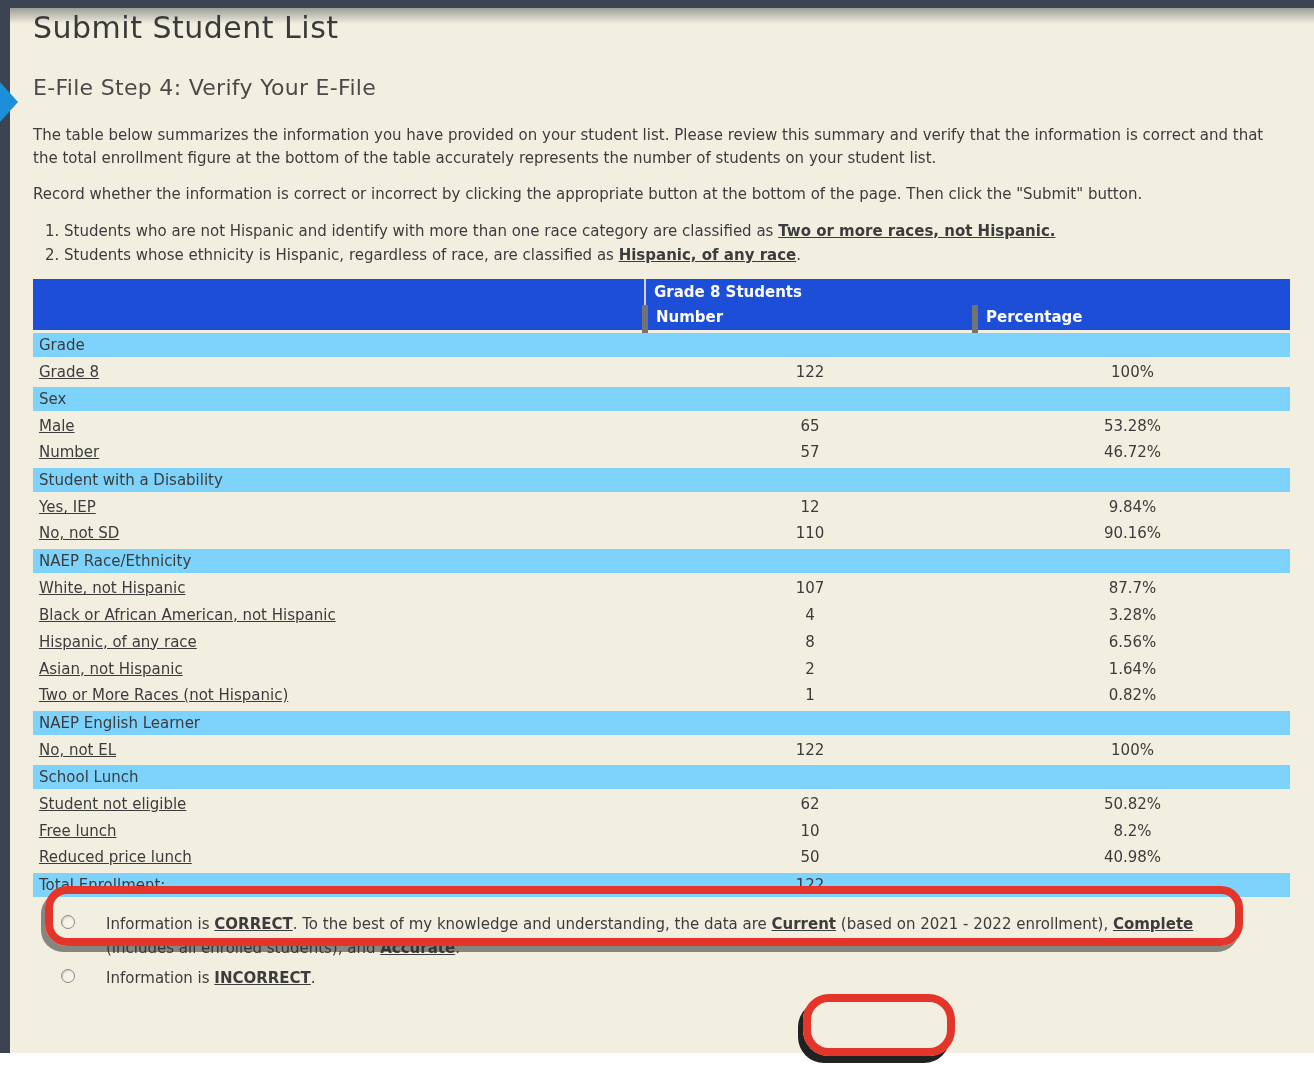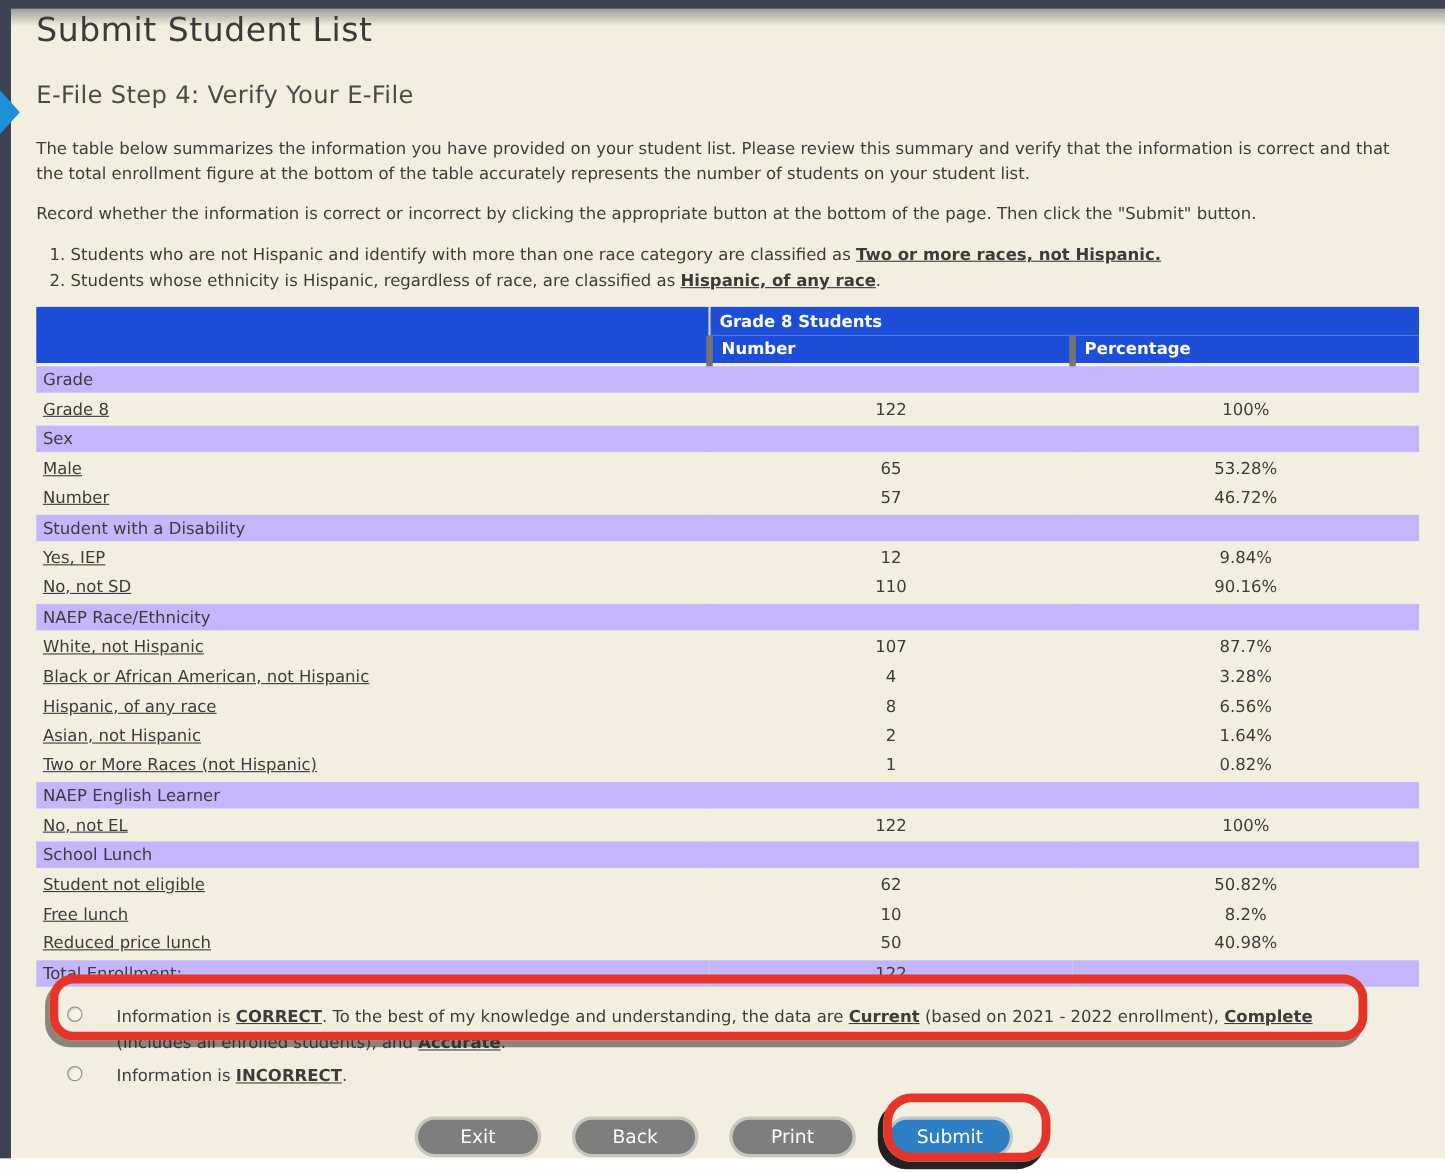--- a/index.html
+++ b/index.html
@@ -30,21 +30,21 @@
   .note-item b, .opt-label b { font-weight:bold;text-decoration:underline; }
 
   table.summary { margin-top:12px; border-collapse:collapse; width:1257px; font-size:15px; table-layout:fixed; }
   col.c1 { width:612px; } col.c2 { width:330px; } col.c3 { width:315px; }
   thead th { background:#1d4ed8; color:#ffffff; text-align:left; font-weight:bold;
     padding:2px 8px; vertical-align:middle; }
   thead th.corner { }
   thead th.group { border-left:2px solid #cfd2d6; height:26px; }
   thead th.subcol { border-left:6px solid #737373; height:26px; }
   tbody tr.section-row td, tbody tr.total-row td {
-    background:#c4b5fd; border-top:3px solid #f2efe0; border-bottom:3px solid #f2efe0;
+    background:#7dd3fc; border-top:3px solid #f2efe0; border-bottom:3px solid #f2efe0;
     padding:1px 6px; height:27px; color:#3c3c3c; }
   tbody tr.data-row td { height:27px; padding:2px 6px; color:#3c3c3c; }
   tbody td.cell-label { padding-left:30px; text-align:left;text-decoration:underline; }
   tbody td.cell-num { text-align:center; }
   tbody tr.total-row td.cell-num { text-align:center; }
 
   .options { margin-top:12px; }
   .option-row { display:flex; align-items:flex-start; margin-top:6px; }
   .option-row.first { margin-top:10px; }
   .radio { flex:0 0 auto; width:14px; height:14px; margin-left:28px; margin-top:3px;
@@ -209,19 +209,13 @@
       <div class="option-row">
         <span class="radio"></span>
         <span class="opt-label"><span>Information is </span><b>INCORRECT</b><span>.</span></span>
       </div>
     </div>
   </div>
 
   <div class="red-annot annot-correct"></div>
   <div class="red-annot annot-submit"></div>
 
-  <div class="footer-buttons">
-    <button class="btn">Exit</button>
-    <button class="btn">Back</button>
-    <button class="btn">Print</button>
-    <button class="btn submit">Submit</button>
-  </div>
 </div>
 
 </body></html>

